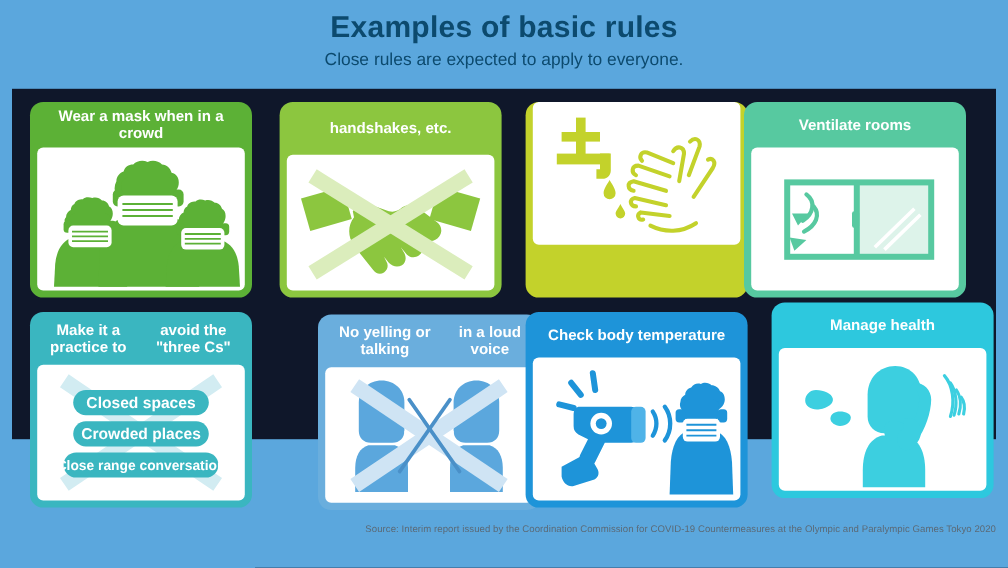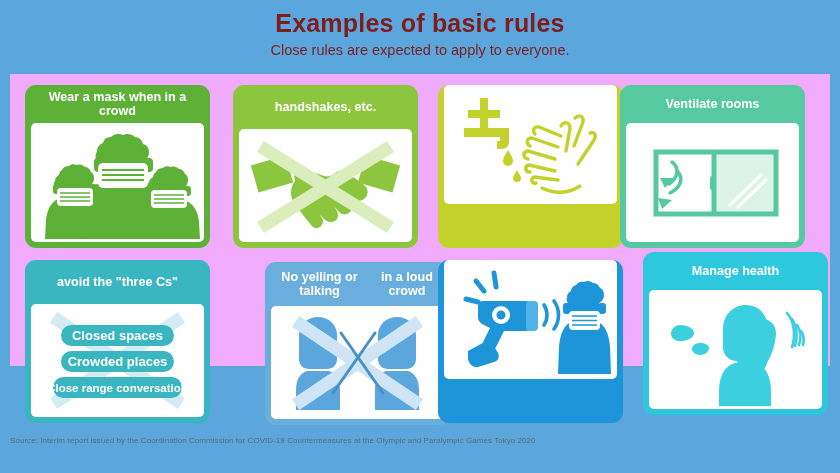--- a/index.html
+++ b/index.html
@@ -22,21 +22,21 @@
     box-sizing: border-box;
   }
 
   
   .header {
     position: absolute;
     left: 0; top: 0;
     width: 840px;
     height: 74px;
     text-align: center;
-    color: #7f1d1d;
+    color: #0c4a6e;
   }
   .header-title {
     margin: 0;
     padding-top: 8px;
     font-size: 25px;
     font-weight: bold;
     letter-spacing: .2px;
     line-height: 30px;
   }
   .header-sub {
@@ -47,21 +47,21 @@
     line-height: 18px;
   }
 
   
   .panel {
     position: absolute;
     left: 10px;
     top: 74px;
     width: 820px;
     height: 292px;
-    background: #f0abfc;
+    background: #0f172a;
   }
 
   .grid {
     position: absolute;
     left: 0; top: 0;
     width: 820px;
     height: 355px;
   }
 
   
@@ -107,21 +107,21 @@
   .c6 { left: 223px; top: 188px; margin-left: 32px; }
   .c7 { left: 428px; top: 186px; }
   .c8 { left: 633px; top: 178px; }
 
   
   .footer {
     position: absolute;
     left: 0;
     top: 362px;
     width: 820px;
-    text-align: left;
+    text-align: right;
     font-size: 8px;
     color: #5b6a77;
     letter-spacing: .05px;
   }
 </style>
 </head>
 <body>
 
 <div class="page">
 
@@ -254,20 +254,21 @@
             <g fill="#57c9a0">
               <path d="M34 52l14 0-9 10z"></path>
               <path d="M32 72l14 2-10 9z"></path>
             </g>
           </svg>
         </div>
       </div>
 
       <div class="card c5 two-line" style="background:#3ab6c0">
         <div class="card-head">
+          <span>Make it a practice to</span>
             <br>
           <span>avoid the "three Cs"</span>
         </div>
         <div class="card-body">
           <svg viewBox="0 0 173 107" preserveAspectRatio="xMidYMid meet">
             <g stroke="#d2ecf2" stroke-width="13" stroke-linecap="square">
               <line x1="28" y1="14" x2="145" y2="93"></line>
               <line x1="145" y1="14" x2="28" y2="93"></line>
             </g>
             <g>
@@ -283,21 +284,21 @@
               <text x="86.5" y="85" text-anchor="middle" fill="#ffffff" font-family="Liberation Sans, sans-serif" font-size="11.5" font-weight="bold">Close range conversation</text>
             </g>
           </svg>
         </div>
       </div>
 
       <div class="card c6 two-line" style="background:#6aaedd">
         <div class="card-head">
           <span>No yelling or talking</span>
             <br>
-          <span>in a loud crowd</span>
+          <span>in a loud voice</span>
         </div>
         <div class="card-body">
           <svg viewBox="0 0 173 107" preserveAspectRatio="xMidYMid meet">
             <g fill="#5ba7dd">
               <path d="M28 26c0-10 8-18 19-18s19 8 19 18v24c0 6-4 10-10 10H38c-6 0-10-4-10-10z"></path>
               <path d="M36 62h22c7 2 11 9 11 19v20H25V81c0-10 4-17 11-19z"></path>
               <path d="M145 26c0-10-8-18-19-18s-19 8-19 18v24c0 6 4 10 10 10h18c6 0 10-4 10-10z"></path>
               <path d="M137 62h-22c-7 2-11 9-11 19v20h44V81c0-10-4-17-11-19z"></path>
             </g>
             <g fill="#ffffff">
@@ -310,20 +311,21 @@
             </g>
             <g stroke="#4a90c8" stroke-width="3" stroke-linecap="round">
               <line x1="62" y1="84" x2="104" y2="24"></line>
               <line x1="70" y1="24" x2="112" y2="84"></line>
             </g>
           </svg>
         </div>
       </div>
 
       <div class="card c7" style="background:#1e94d9">
+        <div class="card-head">Check body temperature</div>
         <div class="card-body">
           <svg viewBox="0 0 173 113" preserveAspectRatio="xMidYMid meet">
             <g stroke="#1e94d9" stroke-width="5" stroke-linecap="round">
               <line x1="22" y1="36" x2="34" y2="39"></line>
               <line x1="32" y1="18" x2="40" y2="28"></line>
               <line x1="50" y1="10" x2="52" y2="24"></line>
             </g>
             <g fill="#1e94d9">
               <path d="M38 38h44a6 6 0 0 1 6 6v18a6 6 0 0 1-6 6H60l-8 16c-2 4-7 5-10 2-3-2-4-6-2-9l6-12-8-4a8 8 0 0 1-4-7V44a6 6 0 0 1 4-6z"></path>
               <rect x="82" y="38" width="12" height="30" rx="4" fill="#4fb3e8"></rect>

